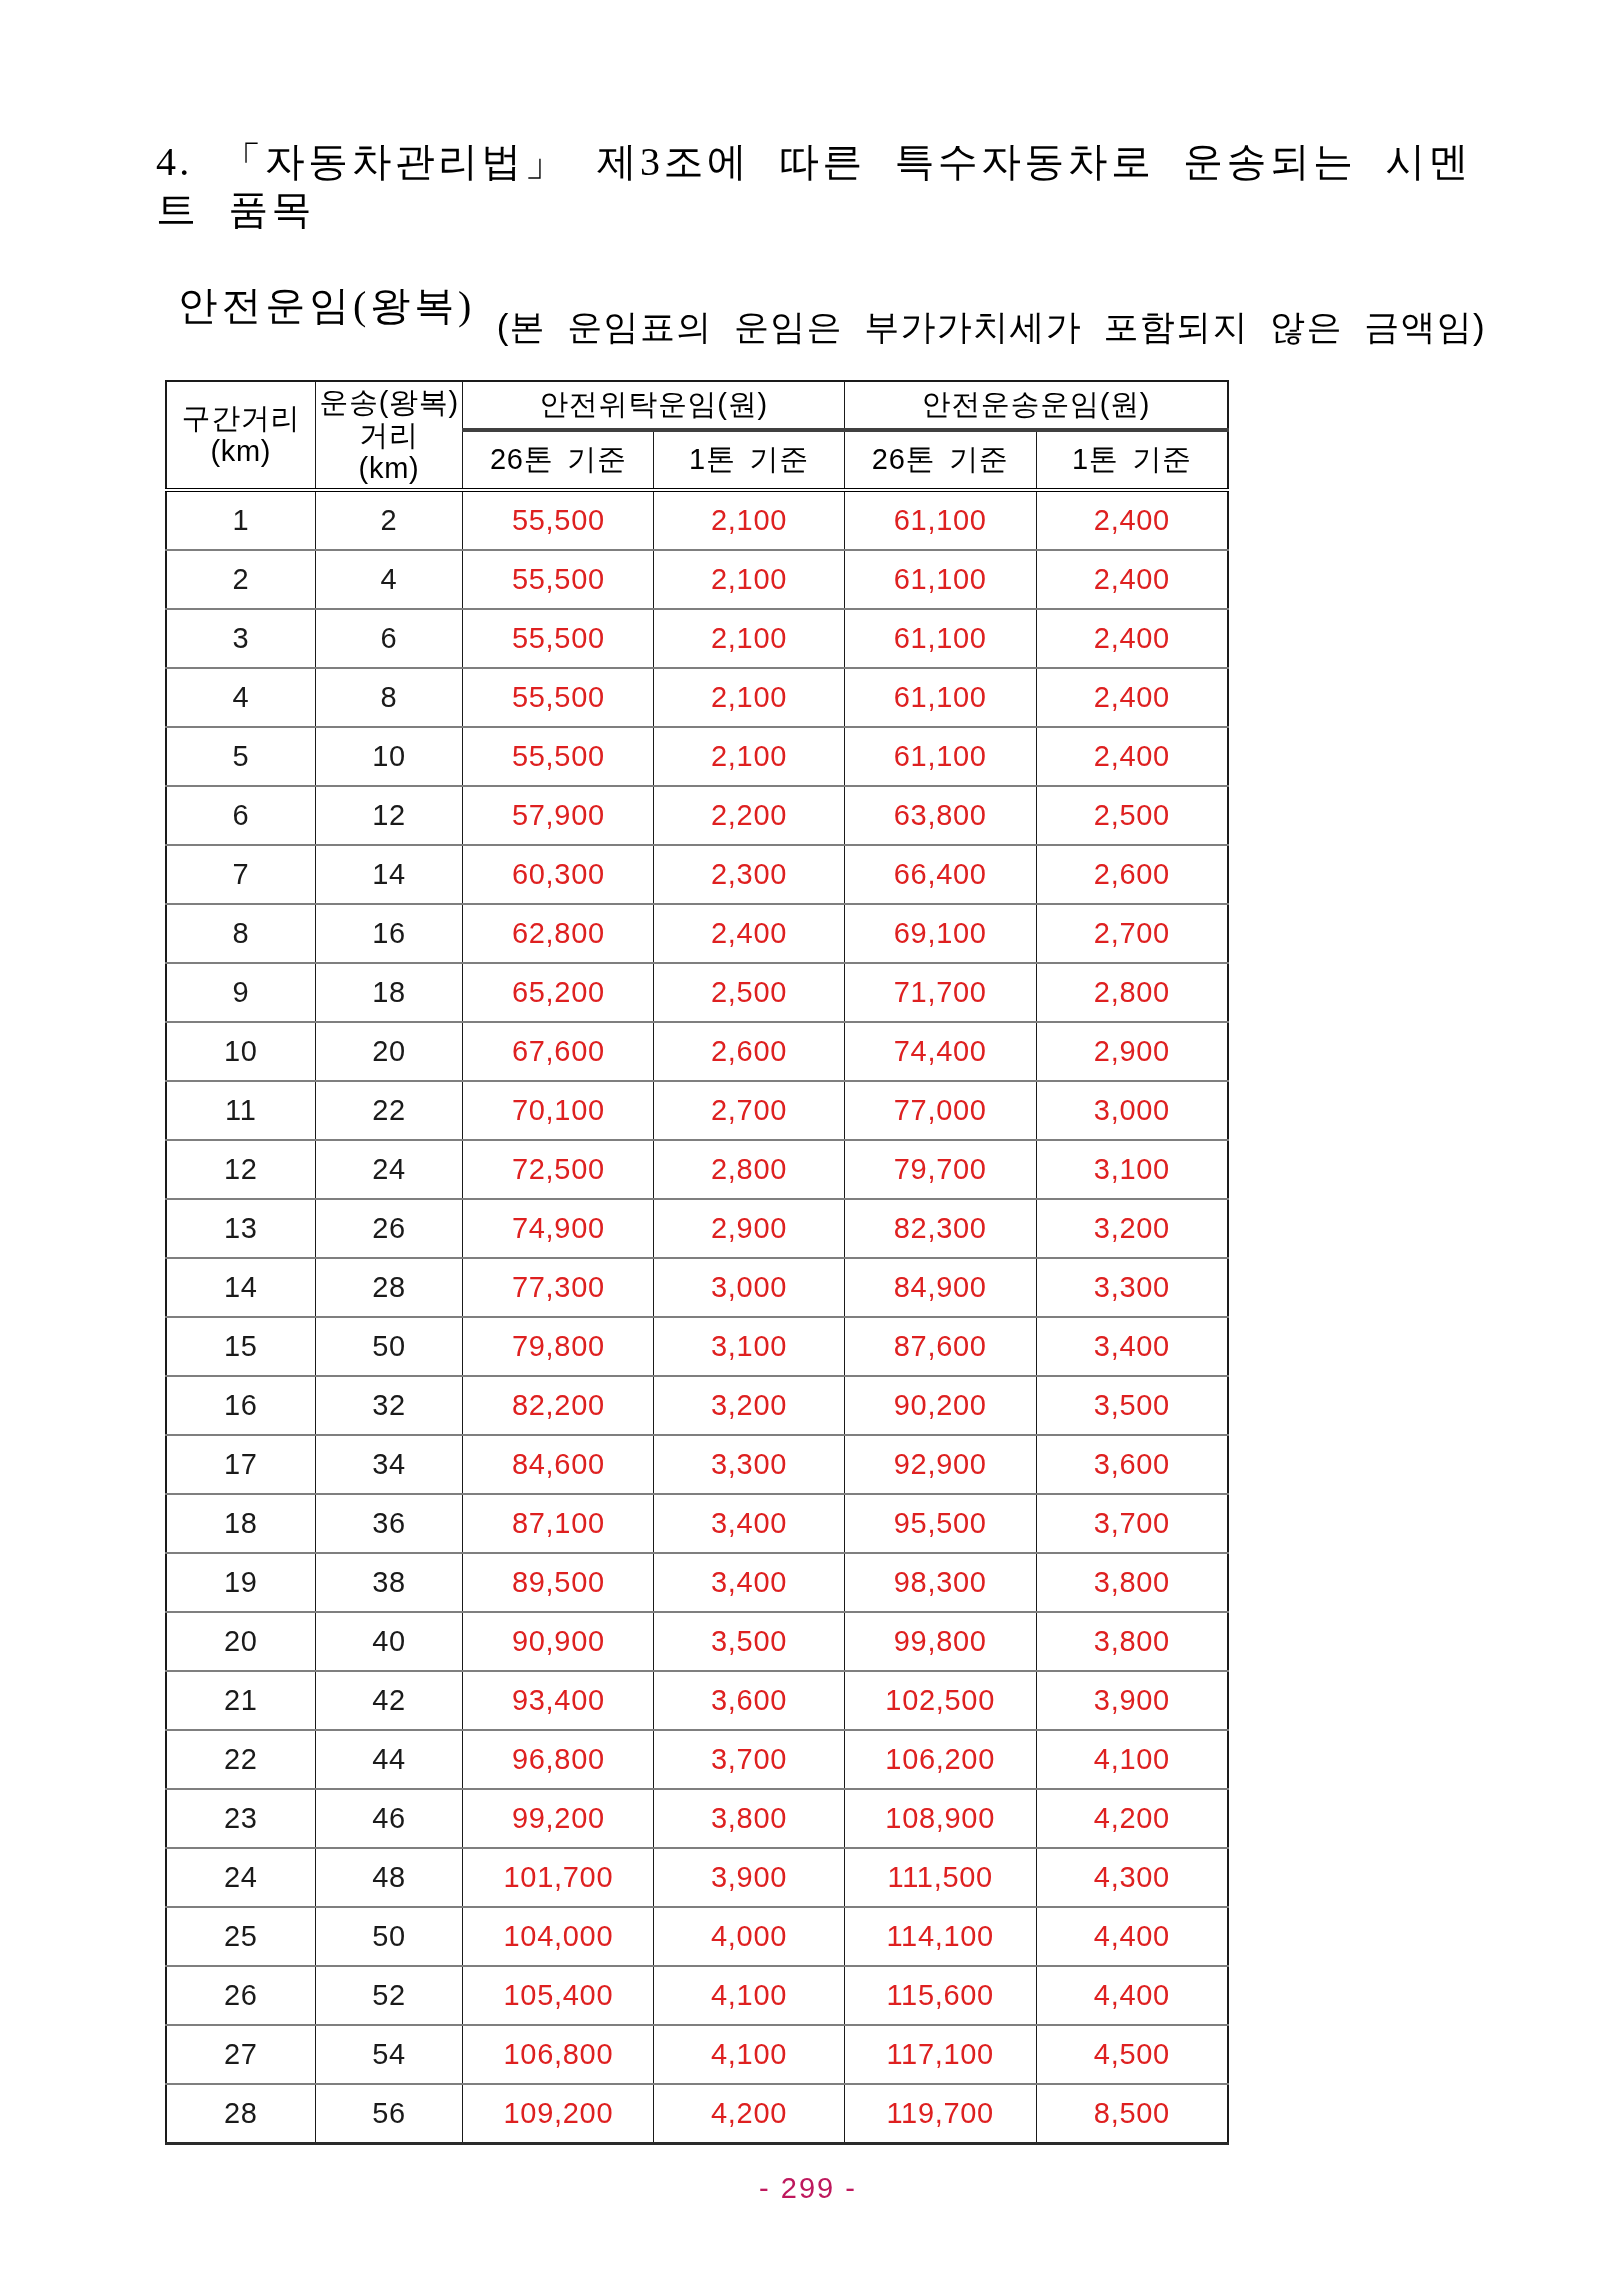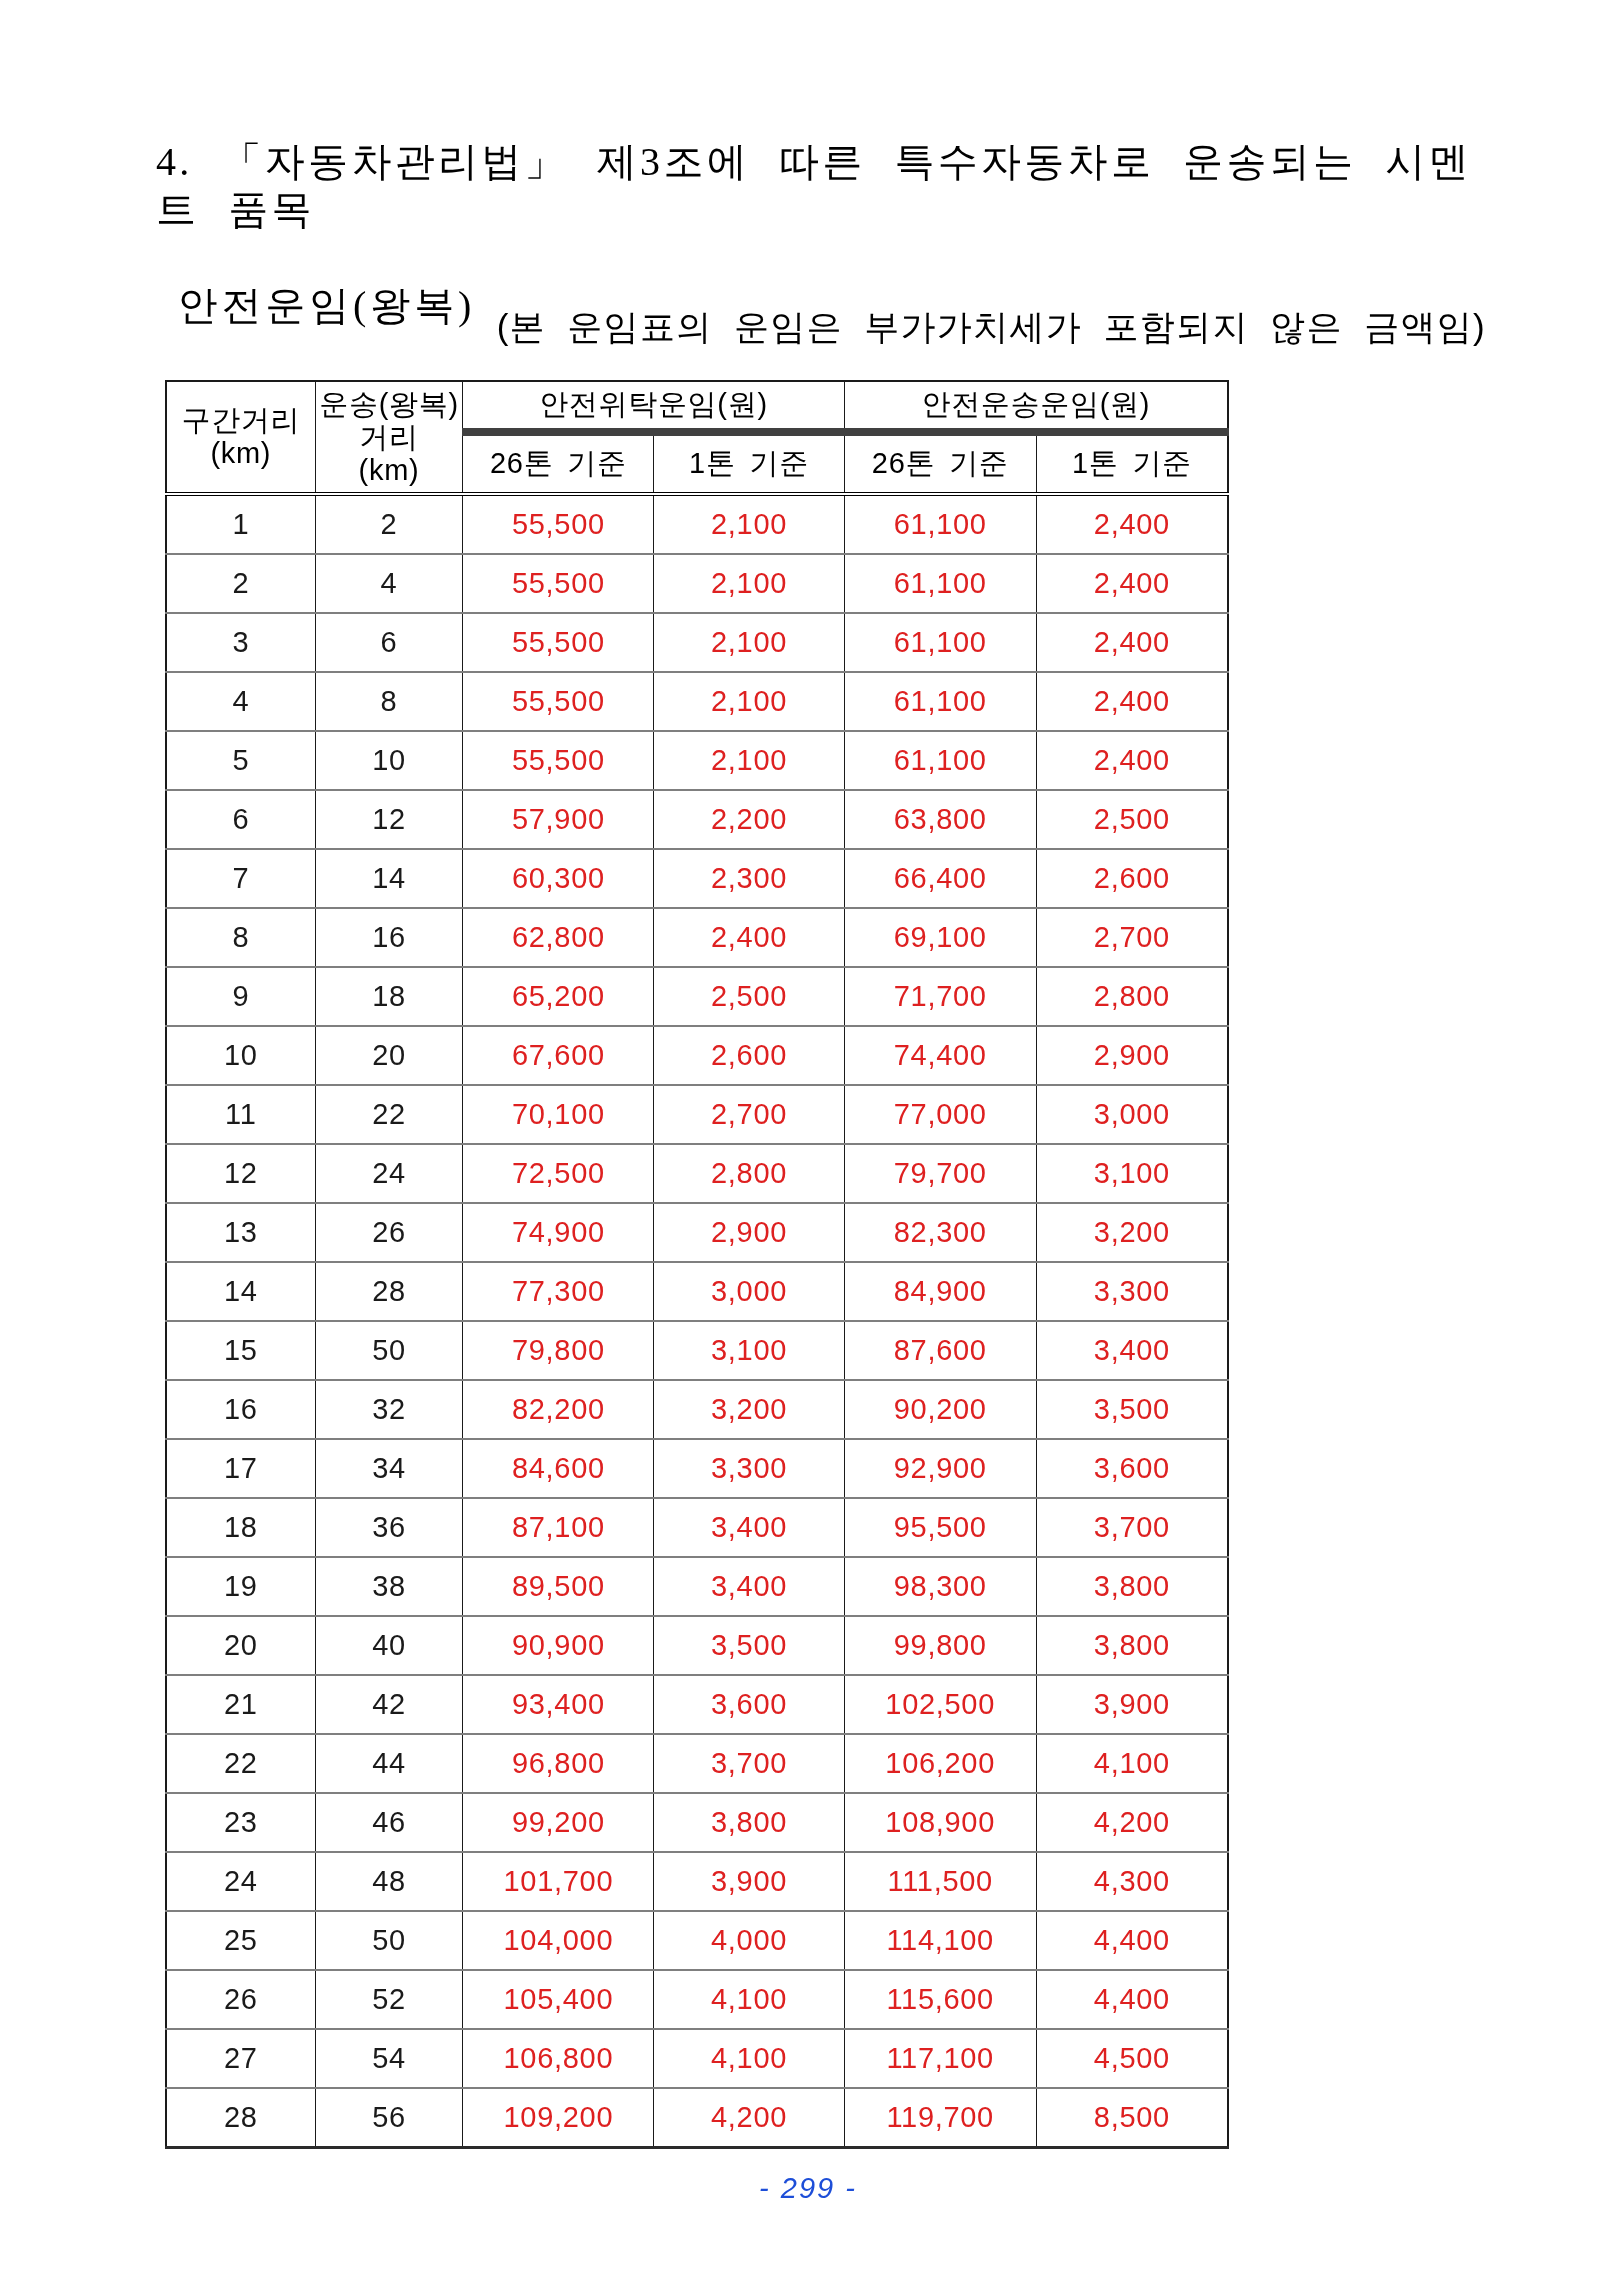--- a/index.html
+++ b/index.html
@@ -72,21 +72,21 @@
     overflow: hidden;
   }
   .fare-table thead th {
     font-weight: 500;
     color: #000000;
     letter-spacing: 0.7px;
     word-spacing: 5.2px;
   }
   .fare-table thead tr.group-row th.group-head {
     height: 46px;
-    border-bottom: 8px solid #404040;
+    border-bottom: 4px solid #404040;
     border-radius: 22px;
   }
   .fare-table thead th.span-head {
     border-bottom: 4.6px double #000000;
     line-height: 33px;
   }
   .fare-table thead tr.sub-row th {
     height: 56px;
     border-bottom: 4.6px double #000000;
   }
@@ -102,22 +102,21 @@
 
   
   .page-number {
     position: absolute;
     top: 2172px;
     left: 0;
     width: 100%;
     text-align: center;
     font-size: 29px;
     letter-spacing: 2px;
-    color: #1d4ed8;
-    font-style: italic;
+    color: #be185d;
   }
 </style>
 </head>
 <body>
 
 <div class="page">
 
   <div class="title-block">
     <div class="title-line1">4. 「자동차관리법」 제3조에 따른 특수자동차로 운송되는 시멘트 품목</div>
     <div class="title-line2">안전운임(왕복)</div>

